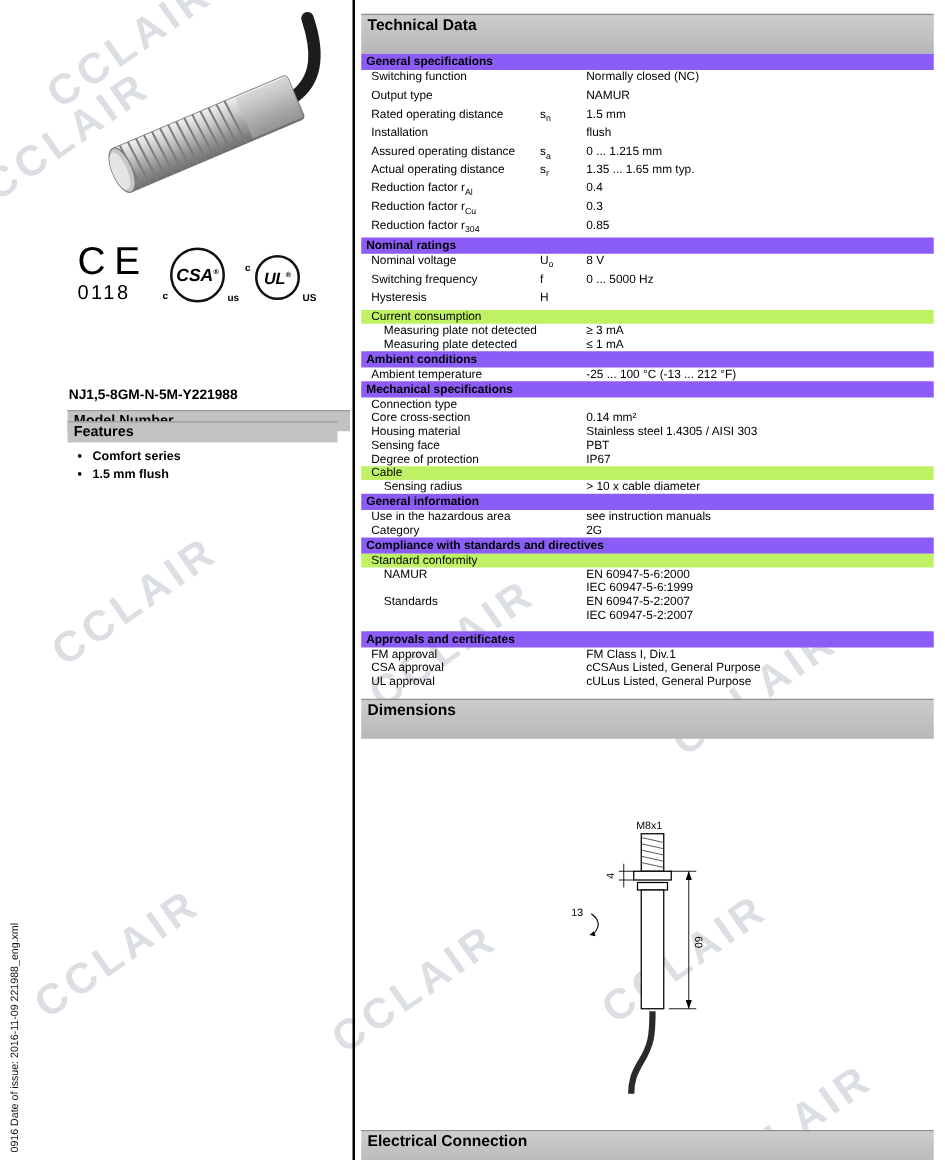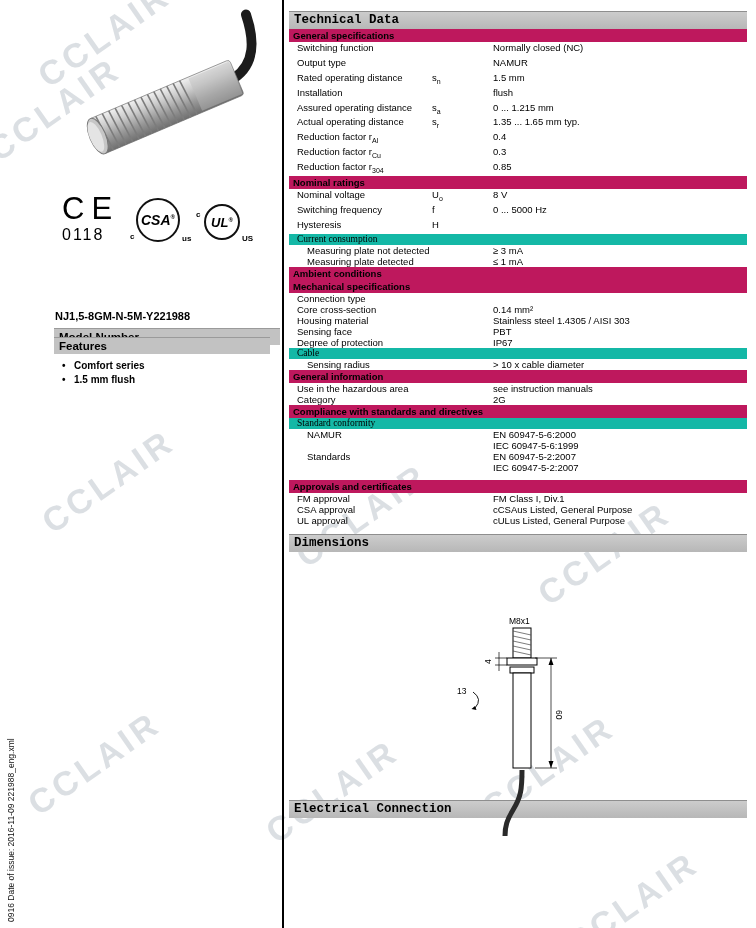--- a/index.html
+++ b/index.html
@@ -42,37 +42,37 @@
   .model-bar { position:absolute; left:54px; top:286px; width:226px;margin-top:42px; }
   .model-number { position:absolute; left:55px; top:310px; font-size:11px; font-weight:bold;text-align:center; }
   .features-bar { position:absolute; left:54px; top:337px; width:216px; }
   .features-list { position:absolute; left:62px; top:359px; list-style:none; }
   .features-list li { font-size:10px; font-weight:bold; line-height:14px; padding-left:12px; position:relative; }
   .features-list li::before { content:"•"; position:absolute; left:0; top:0; }
 
   
   .right-col { position:absolute; left:289px; top:11px; width:458px; }
   .bar { background:linear-gradient(#cccccc,#b7b7b7); font-weight:bold; font-size:12.5px;
-         padding:1px 5px; height:18px; border-top:1px solid #8e8e8e;font-family:Liberation Mono, monospace; }
-  .sec-h { background:#be185d; font-weight:bold; font-size:9.5px; padding:1px 4px;
+         padding:1px 5px; height:32px; border-top:1px solid #8e8e8e; }
+  .sec-h { background:#8b5cf6; font-weight:bold; font-size:9.5px; padding:1px 4px;
            height:13px; line-height:11px; }
   .row { display:flex; font-size:9.5px; line-height:11px; padding:0 0 0 8px; min-height:11px; }
   .row.ind { padding-left:18px; }
-  .row.grp { background:#14b8a6;font-family:Liberation Serif, serif; }
+  .row.grp { background:#bef264; }
   .lbl { width:135px; flex:none; }
   .row.ind .lbl { width:125px; }
   .sym { width:37px; flex:none; }
-  .val { flex:1;margin-left:24px; }
+  .val { flex:1; }
   .v1,.v2 { display:block; }
   .v2:empty { display:none; }
   sub { font-size:7px; }
   .sec-approvals { margin-top:7px; }
   .bar-dim { margin-top:8px; }
 
-  .dim-wrap { height:248px; position:relative; }
+  .dim-wrap { height:313px; position:relative; }
   .dim-svg { position:absolute; left:150px; top:62px; }
   .elec-wrap { position:relative; height:80px; }
 
   svg text { font-family:"Liberation Sans","DejaVu Sans",sans-serif; }
 </style>
 </head>
 <body>
 
 <div class="page">
 
@@ -261,20 +261,27 @@
           <span class="lbl"><span>Measuring plate detected</span></span>
           <span class="sym"></span>
           <span class="val">
             <span class="v1">≤ 1 mA</span>
           </span>
         </div>
     </div>
 
     <div class="sec">
       <div class="sec-h">Ambient conditions</div>
+      <div class="row">
+          <span class="lbl"><span>Ambient temperature</span></span>
+          <span class="sym"></span>
+          <span class="val">
+            <span class="v1">-25 ... 100 °C (-13 ... 212 °F)</span>
+          </span>
+        </div>
     </div>
 
     <div class="sec">
       <div class="sec-h">Mechanical specifications</div>
       <div class="row">
           <span class="lbl"><span>Connection type</span></span>
           <span class="sym"></span>
         </div>
       <div class="row">
           <span class="lbl"><span>Core cross-section</span></span>

